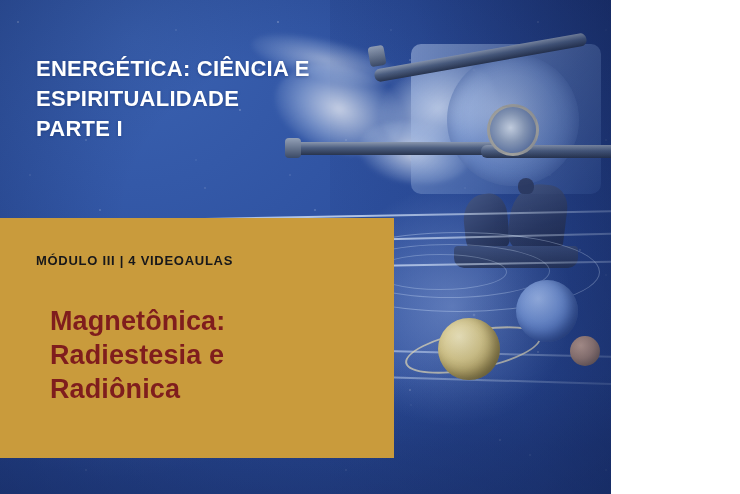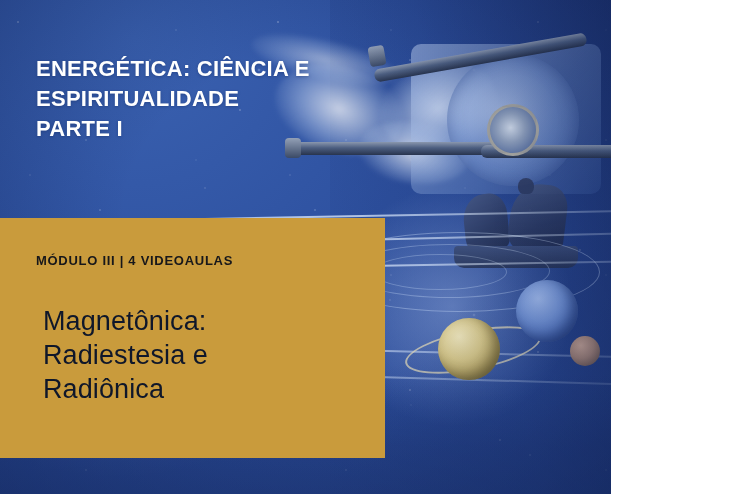--- a/index.html
+++ b/index.html
@@ -280,38 +280,39 @@
     background: radial-gradient(ellipse at 42% 48%, rgba(215,230,255,0.85) 0%, rgba(180,205,248,0.45) 38%, rgba(160,190,245,0.0) 72%);
   }
 
   
   .gold-panel {
     position: absolute;
     left: 0; top: 218px;
     width: 385px;
     height: 240px;
     background: #c99b3c;
+    padding-left: 9px;
   }
   .kicker {
     position: absolute;
     left: 36px; top: 35px;
     font-size: 13px;
     font-weight: bold;
     letter-spacing: 0.055em;
     color: #17171a;
     white-space: nowrap;
   }
   .gold-heading {
     position: absolute;
-    left: 43px; top: 86px;
+    left: 50px; top: 86px;
     width: 330px;
     font-size: 27px;
-    font-weight: normal;
+    font-weight: bold;
     line-height: 34px;
-    color: #0f172a;
+    color: #7f1d1d;
     letter-spacing: 0.004em;
     margin: 0;
     white-space: pre-line;
   }
 
   
   .top-title {
     position: absolute;
     left: 36px; top: 54px;
     width: 340px;

